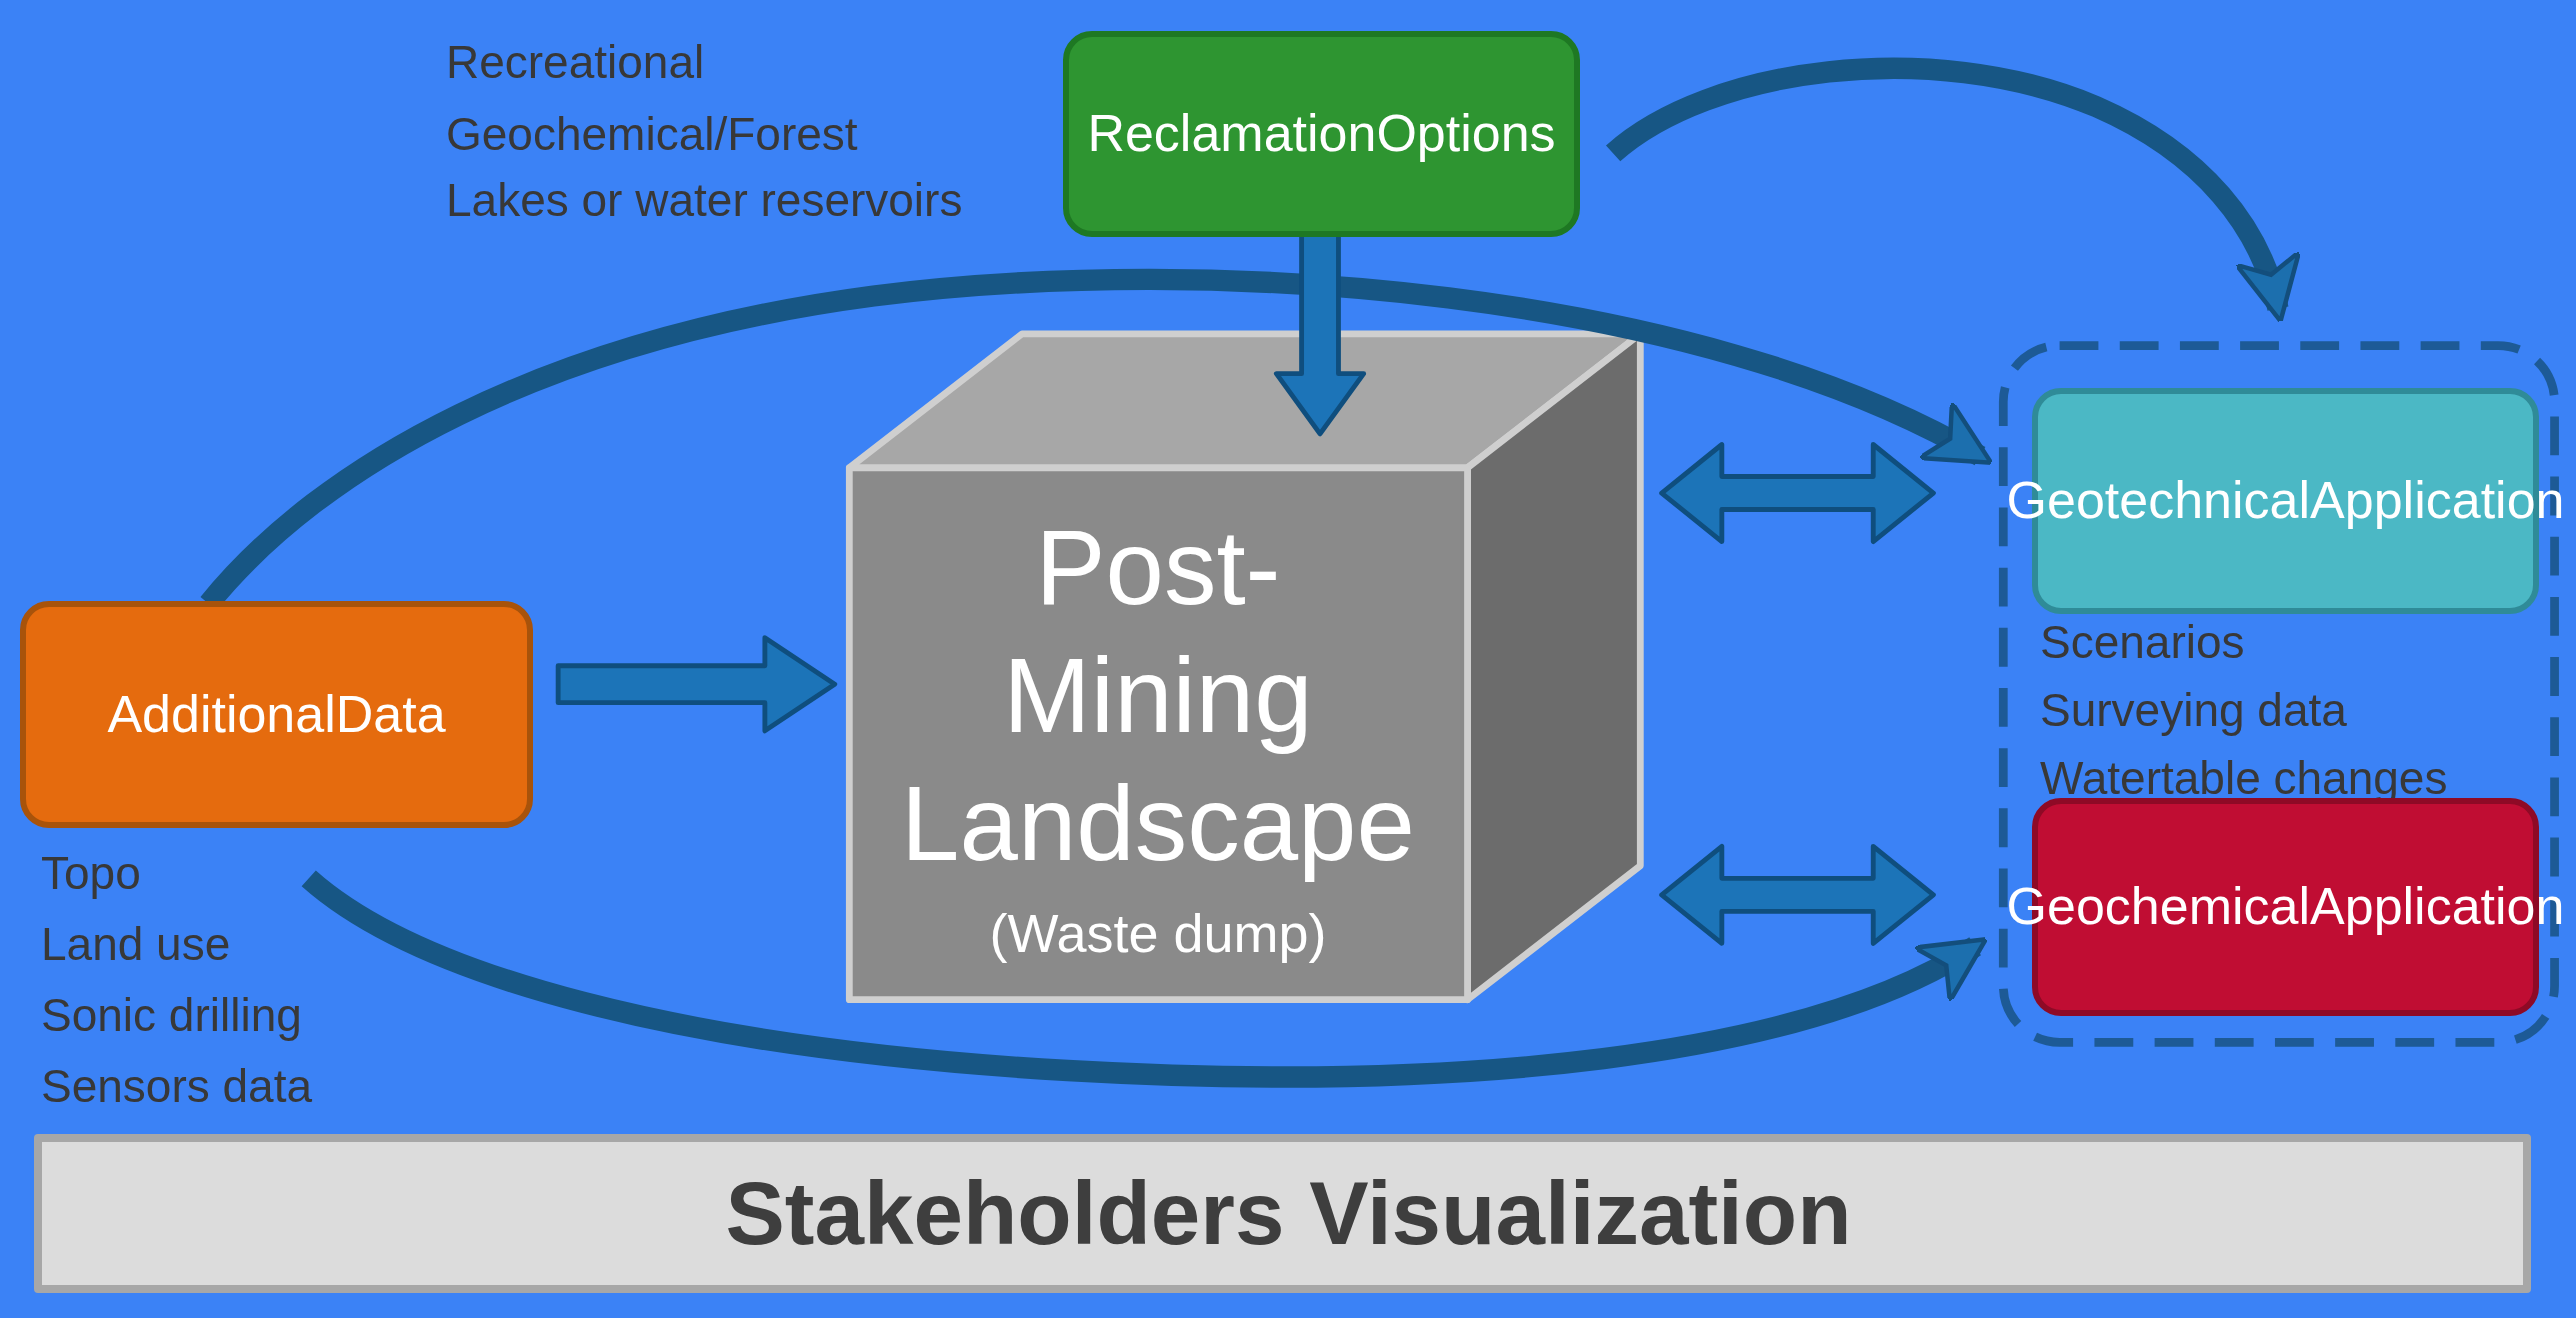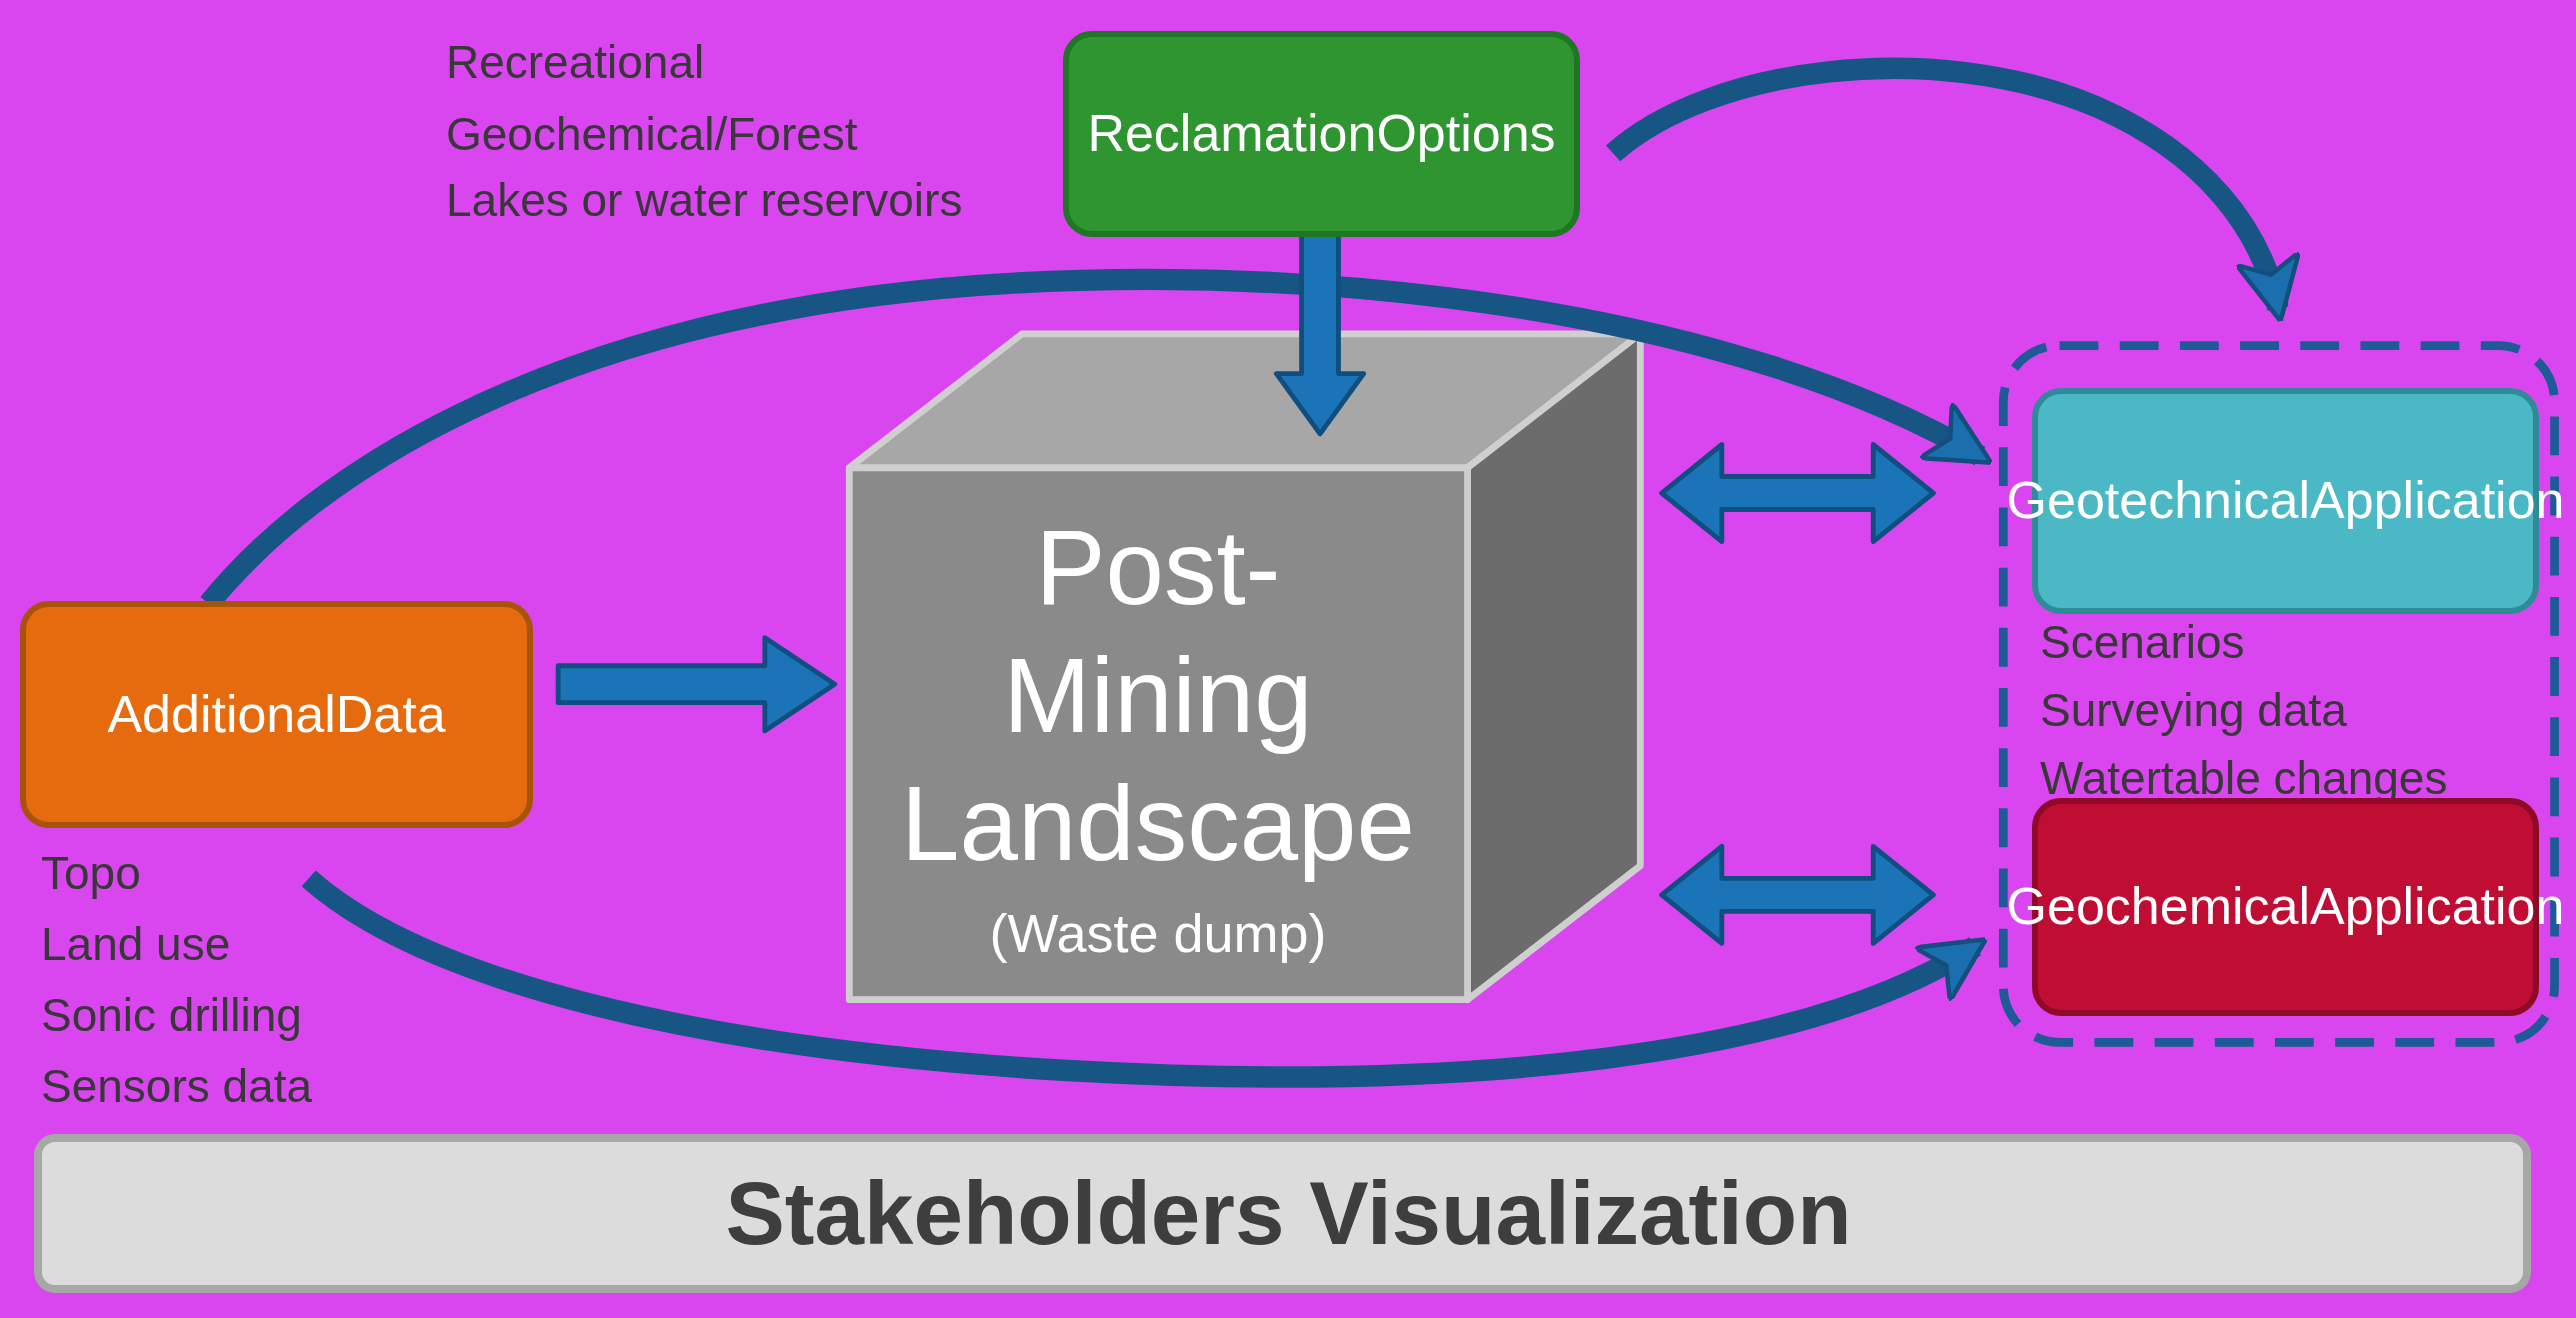--- a/index.html
+++ b/index.html
@@ -1,17 +1,17 @@
 <!DOCTYPE html>
 <html><head>
 <meta charset="utf-8">
 <style>
   html,body{margin:0;padding:0;background:#ffffff;}
   body{font-family:"Liberation Sans","DejaVu Sans",sans-serif;}
-  .canvas{position:relative;width:2576px;height:1318px;background:#d946ef;overflow:hidden;}
+  .canvas{position:relative;width:2576px;height:1318px;background:#3b82f6;overflow:hidden;}
   .arrows-svg{position:absolute;left:0;top:0;width:2576px;height:1318px;}
 
   
   .pill{position:absolute;display:flex;flex-direction:row;align-items:center;justify-content:center;
         color:#ffffff;text-align:center;border-radius:29px;line-height:1.42;font-size:52px;}
   .pill span{display:block;white-space:nowrap;}
   .pill.green {left:1063px;top:31px; width:505px;height:194px;background:#2E9531;border:6.8px solid #1E7823;}
   .pill.orange{left:20px;  top:601px;width:501px;height:215px;background:#E56B0E;border:6.8px solid #A8530B;}
   .pill.teal  {left:2032px;top:388px;width:495px;height:214px;background:#4BB8C5;border:6.8px solid #2F8B98;}
   .pill.red   {left:2032px;top:798px;width:495px;height:206px;background:#C00D33;border:6.8px solid #8E0A26;}
@@ -24,21 +24,21 @@
 
   
   .cube-text{position:absolute;left:849px;top:468px;width:618px;height:532px;
              display:flex;flex-direction:column;align-items:center;justify-content:center;
              color:#ffffff;text-align:center;}
   .cube-text .big{font-size:105px;line-height:1.22;white-space:nowrap;}
   .cube-text .small{font-size:54px;margin-top:13.6px;white-space:nowrap;}
 
   
   .footer{position:absolute;left:34px;top:1134px;width:2497px;height:159px;background:#DCDCDC;
-          border:8.7px solid #A7A7A7;border-radius:21px;box-sizing:border-box;
+          border:8.7px solid #A7A7A7;border-radius:4px;box-sizing:border-box;
           display:flex;align-items:center;justify-content:center;padding-left:12px;}
   .footer span{font-size:89px;font-weight:bold;color:#3E3E3E;white-space:nowrap;}
 </style>
 </head>
 <body>
 
 <div class="canvas">
 
   <svg class="arrows-svg" viewBox="0 0 2654 1358" xmlns="http://www.w3.org/2000/svg">
     <defs>

